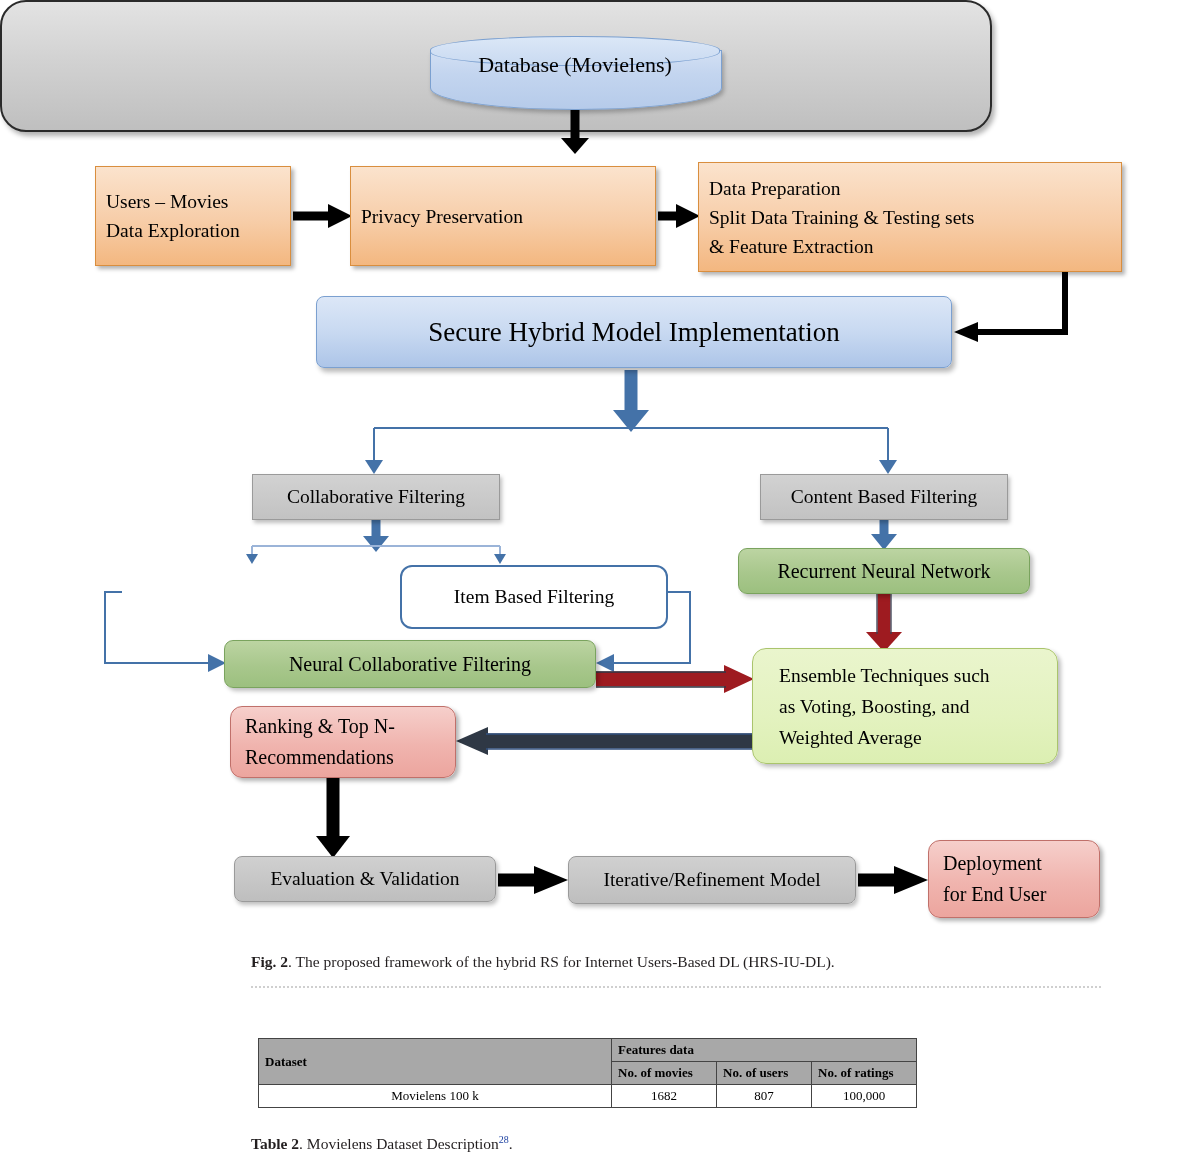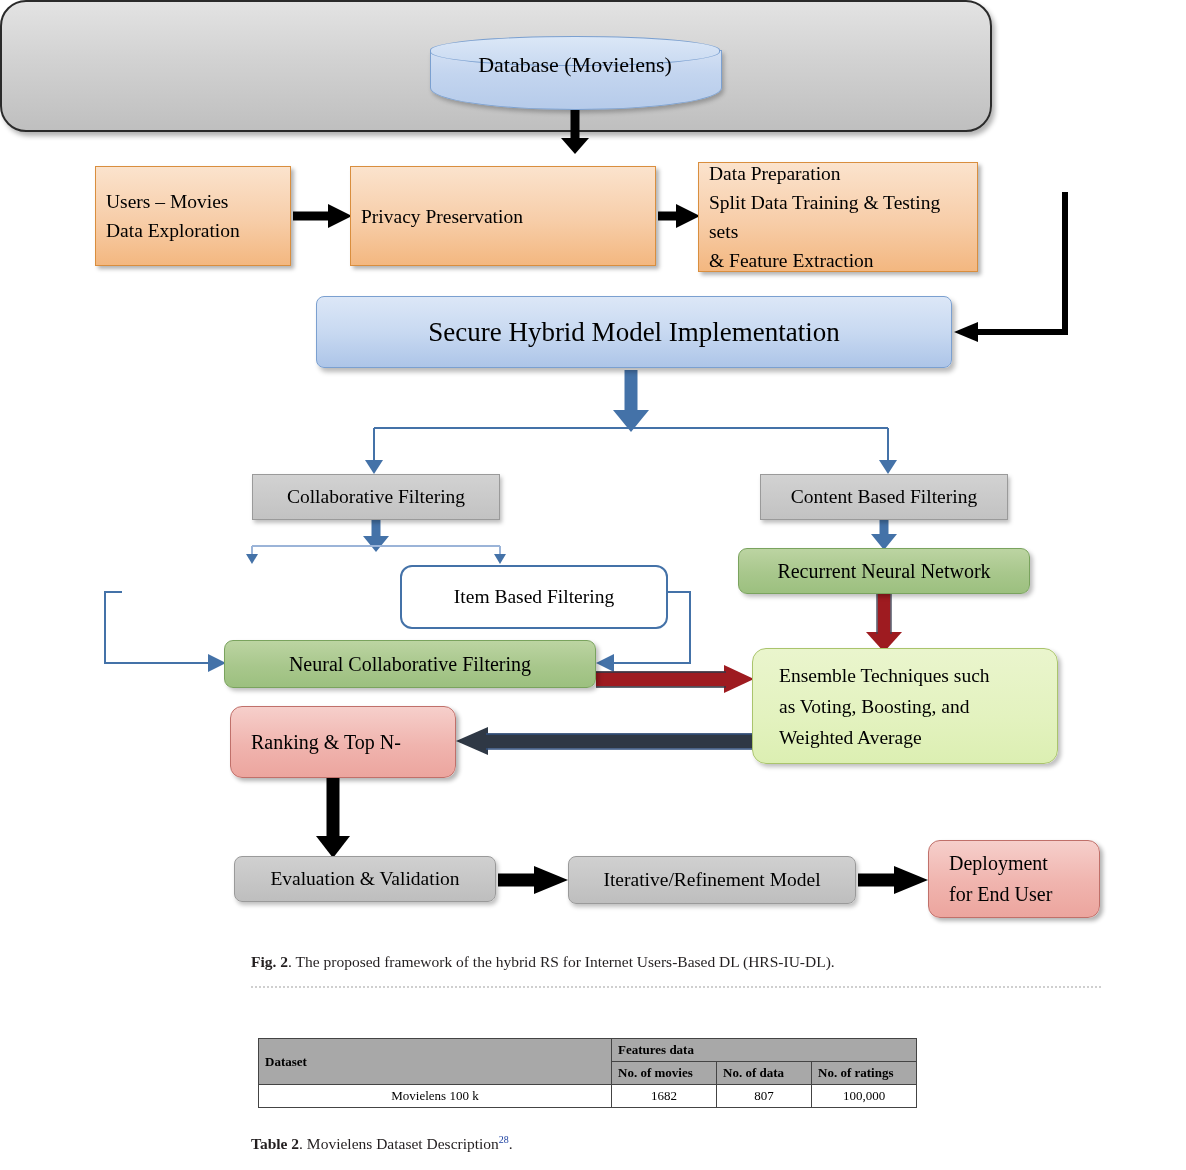--- a/index.html
+++ b/index.html
@@ -27,21 +27,21 @@
   #greybox{left:78px;top:152px;width:988px;height:128px;
       background:linear-gradient(to bottom,#e3e3e3 0%,#d2d2d2 45%,#bfbfbf 100%);
       border:2px solid #2a2a2a;border-radius:26px;
       box-shadow:3px 4px 5px rgba(0,0,0,.3);}
 
   .orange{background:linear-gradient(to bottom,#fbe3cd 0%,#f7cda8 55%,#f3b780 100%);
       border:1px solid #d98e3e;box-shadow:3px 3px 4px rgba(0,0,0,.3);
       font-size:19.5px;line-height:29px;padding:6px 10px;}
   #ob1{left:95px;top:166px;width:196px;height:100px;}
   #ob2{left:350px;top:166px;width:306px;height:100px;}
-  #ob3{left:698px;top:162px;width:280px;height:110px;}
+  #ob3{left:698px;top:162px;width:424px;height:110px;}
 
   
   #secure{left:316px;top:296px;width:636px;height:72px;
       background:linear-gradient(to bottom,#dce7f7 0%,#c8d9f1 50%,#adc5e8 100%);
       border:1px solid #7ba0d0;border-radius:8px;
       box-shadow:3px 4px 5px rgba(0,0,0,.28);font-size:27px;}
 
   .greynode{background:linear-gradient(to bottom,#d2d2d2,#c2c2c2);
       border:1px solid #9a9a9a;font-size:19.5px;box-shadow:2px 3px 4px rgba(0,0,0,.25);}
   #cf{left:252px;top:474px;width:248px;height:46px;}
@@ -58,21 +58,21 @@
   #rnn{left:738px;top:548px;width:292px;height:46px;}
   #ncf{left:224px;top:640px;width:372px;height:48px;}
 
   #ensemble{left:752px;top:648px;width:306px;height:116px;
       background:linear-gradient(to bottom,#eaf5cd 0%,#e3f2bf 60%,#dcefb2 100%);
       border:1px solid #aac46c;border-radius:14px;font-size:19.5px;line-height:31px;
       padding:4px 26px;box-shadow:3px 3px 4px rgba(0,0,0,.25);}
 
   .pink{background:linear-gradient(to bottom,#f6cfcb 0%,#f0b4ae 55%,#eca59e 100%);
       border:1px solid #c0706a;border-radius:12px;font-size:20px;line-height:31px;
-      box-shadow:3px 3px 4px rgba(0,0,0,.3);padding:4px 20px;}
+      box-shadow:3px 3px 4px rgba(0,0,0,.3);padding:4px 14px;}
   #ranking{left:230px;top:706px;width:226px;height:72px;}
   #deploy{left:928px;top:840px;width:172px;height:78px;}
 
   .greyflat{background:linear-gradient(to bottom,#d0d0d0,#bebebe);
       border:1px solid #9a9a9a;border-radius:8px;font-size:19.5px;
       box-shadow:2px 3px 4px rgba(0,0,0,.25);}
   #eval{left:234px;top:856px;width:262px;height:46px;}
   #iter{left:568px;top:856px;width:288px;height:48px;}
 
   
@@ -257,20 +257,21 @@
     <div class="txt">
       <div>Ensemble Techniques such</div>
       <div>as Voting, Boosting, and</div>
       <div>Weighted Average</div>
     </div>
   </div>
 
   <div class="node pink" id="ranking">
     <div class="txt">
       <div>Ranking &amp; Top N-</div>
+      <div>Recommendations</div>
     </div>
   </div>
 
   <div class="node center greyflat" id="eval">
     <div class="txt">Evaluation &amp; Validation</div>
   </div>
 
   <div class="node center greyflat" id="iter">
     <div class="txt">Iterative/Refinement Model</div>
   </div>
@@ -290,21 +291,21 @@
 
   <div id="tblwrap">
     <table>
       <tbody>
           <tr>
         <th class="hdr" rowspan="2">Dataset</th>
         <th class="hdr" colspan="3">Features data</th>
       </tr>
       <tr>
         <th class="hdr">No. of movies</th>
-        <th class="hdr">No. of data</th>
+        <th class="hdr">No. of users</th>
         <th class="hdr">No. of ratings</th>
       </tr>
       <tr>
         <td class="datacell" style="width:340px">Movielens 100 k</td>
         <td class="datacell" style="width:92px">1682</td>
         <td class="datacell" style="width:82px">807</td>
         <td class="datacell" style="width:92px">100,000</td>
       </tr>
     </tbody>
       </table>

